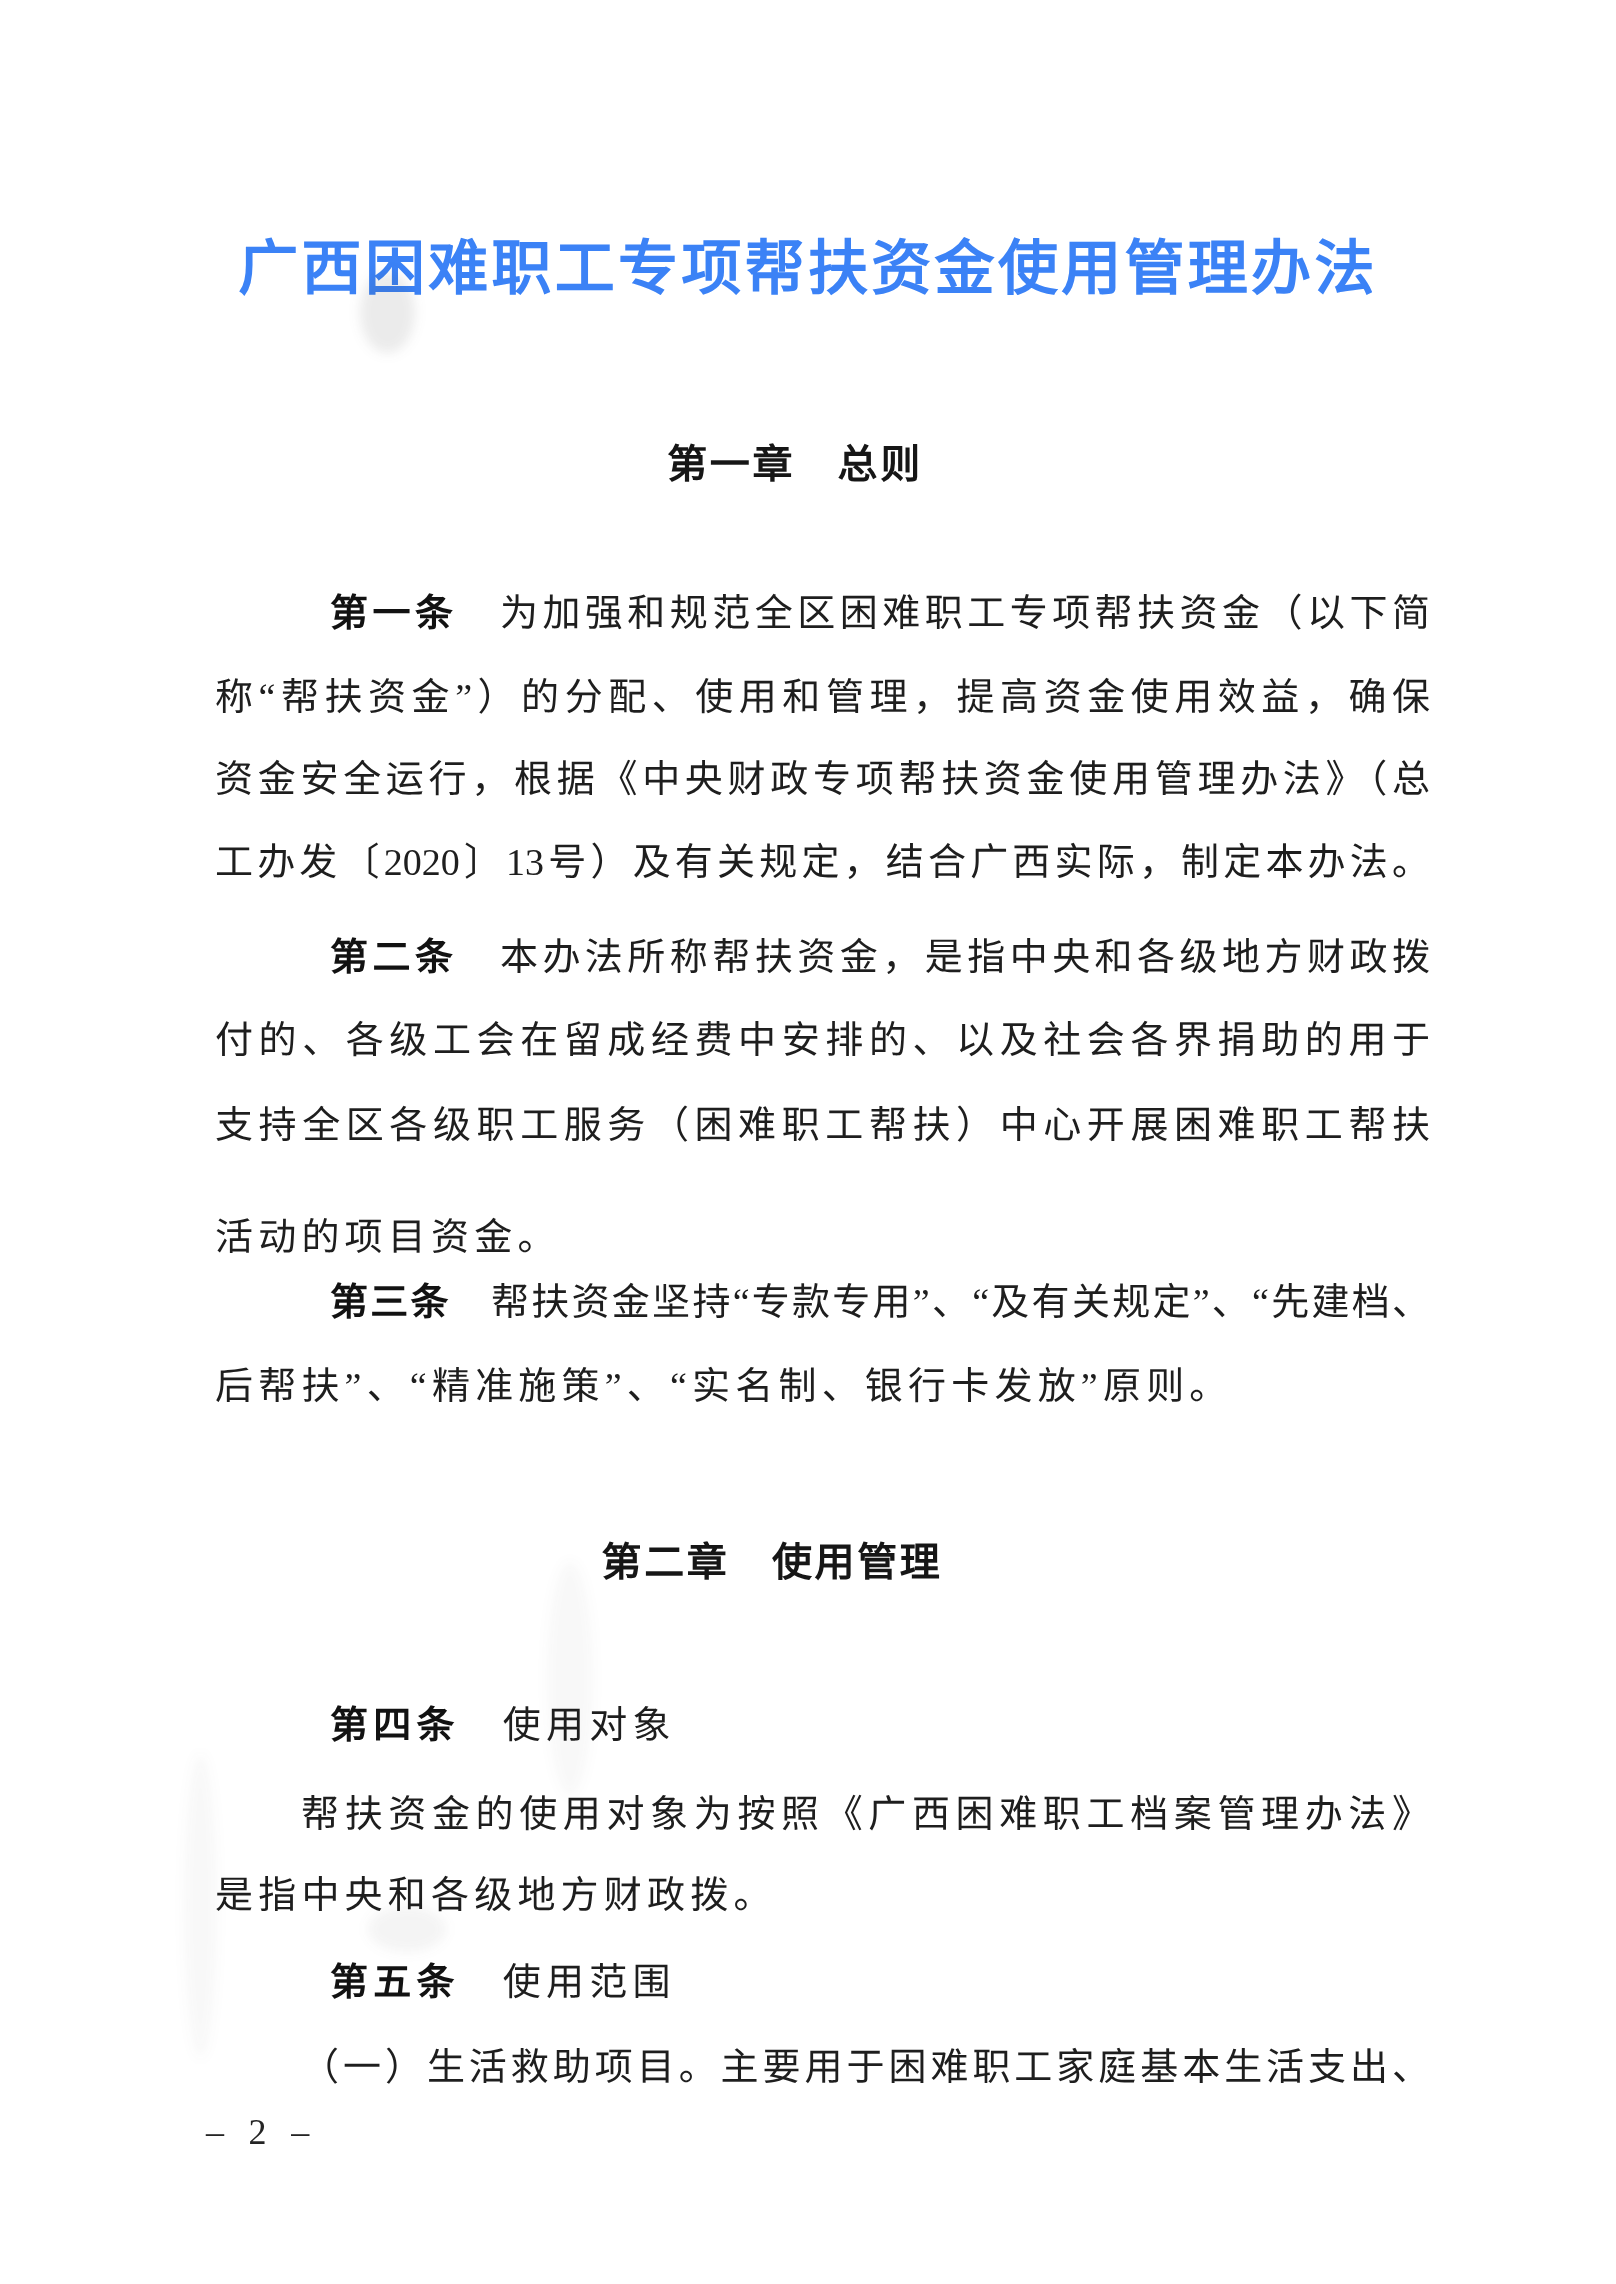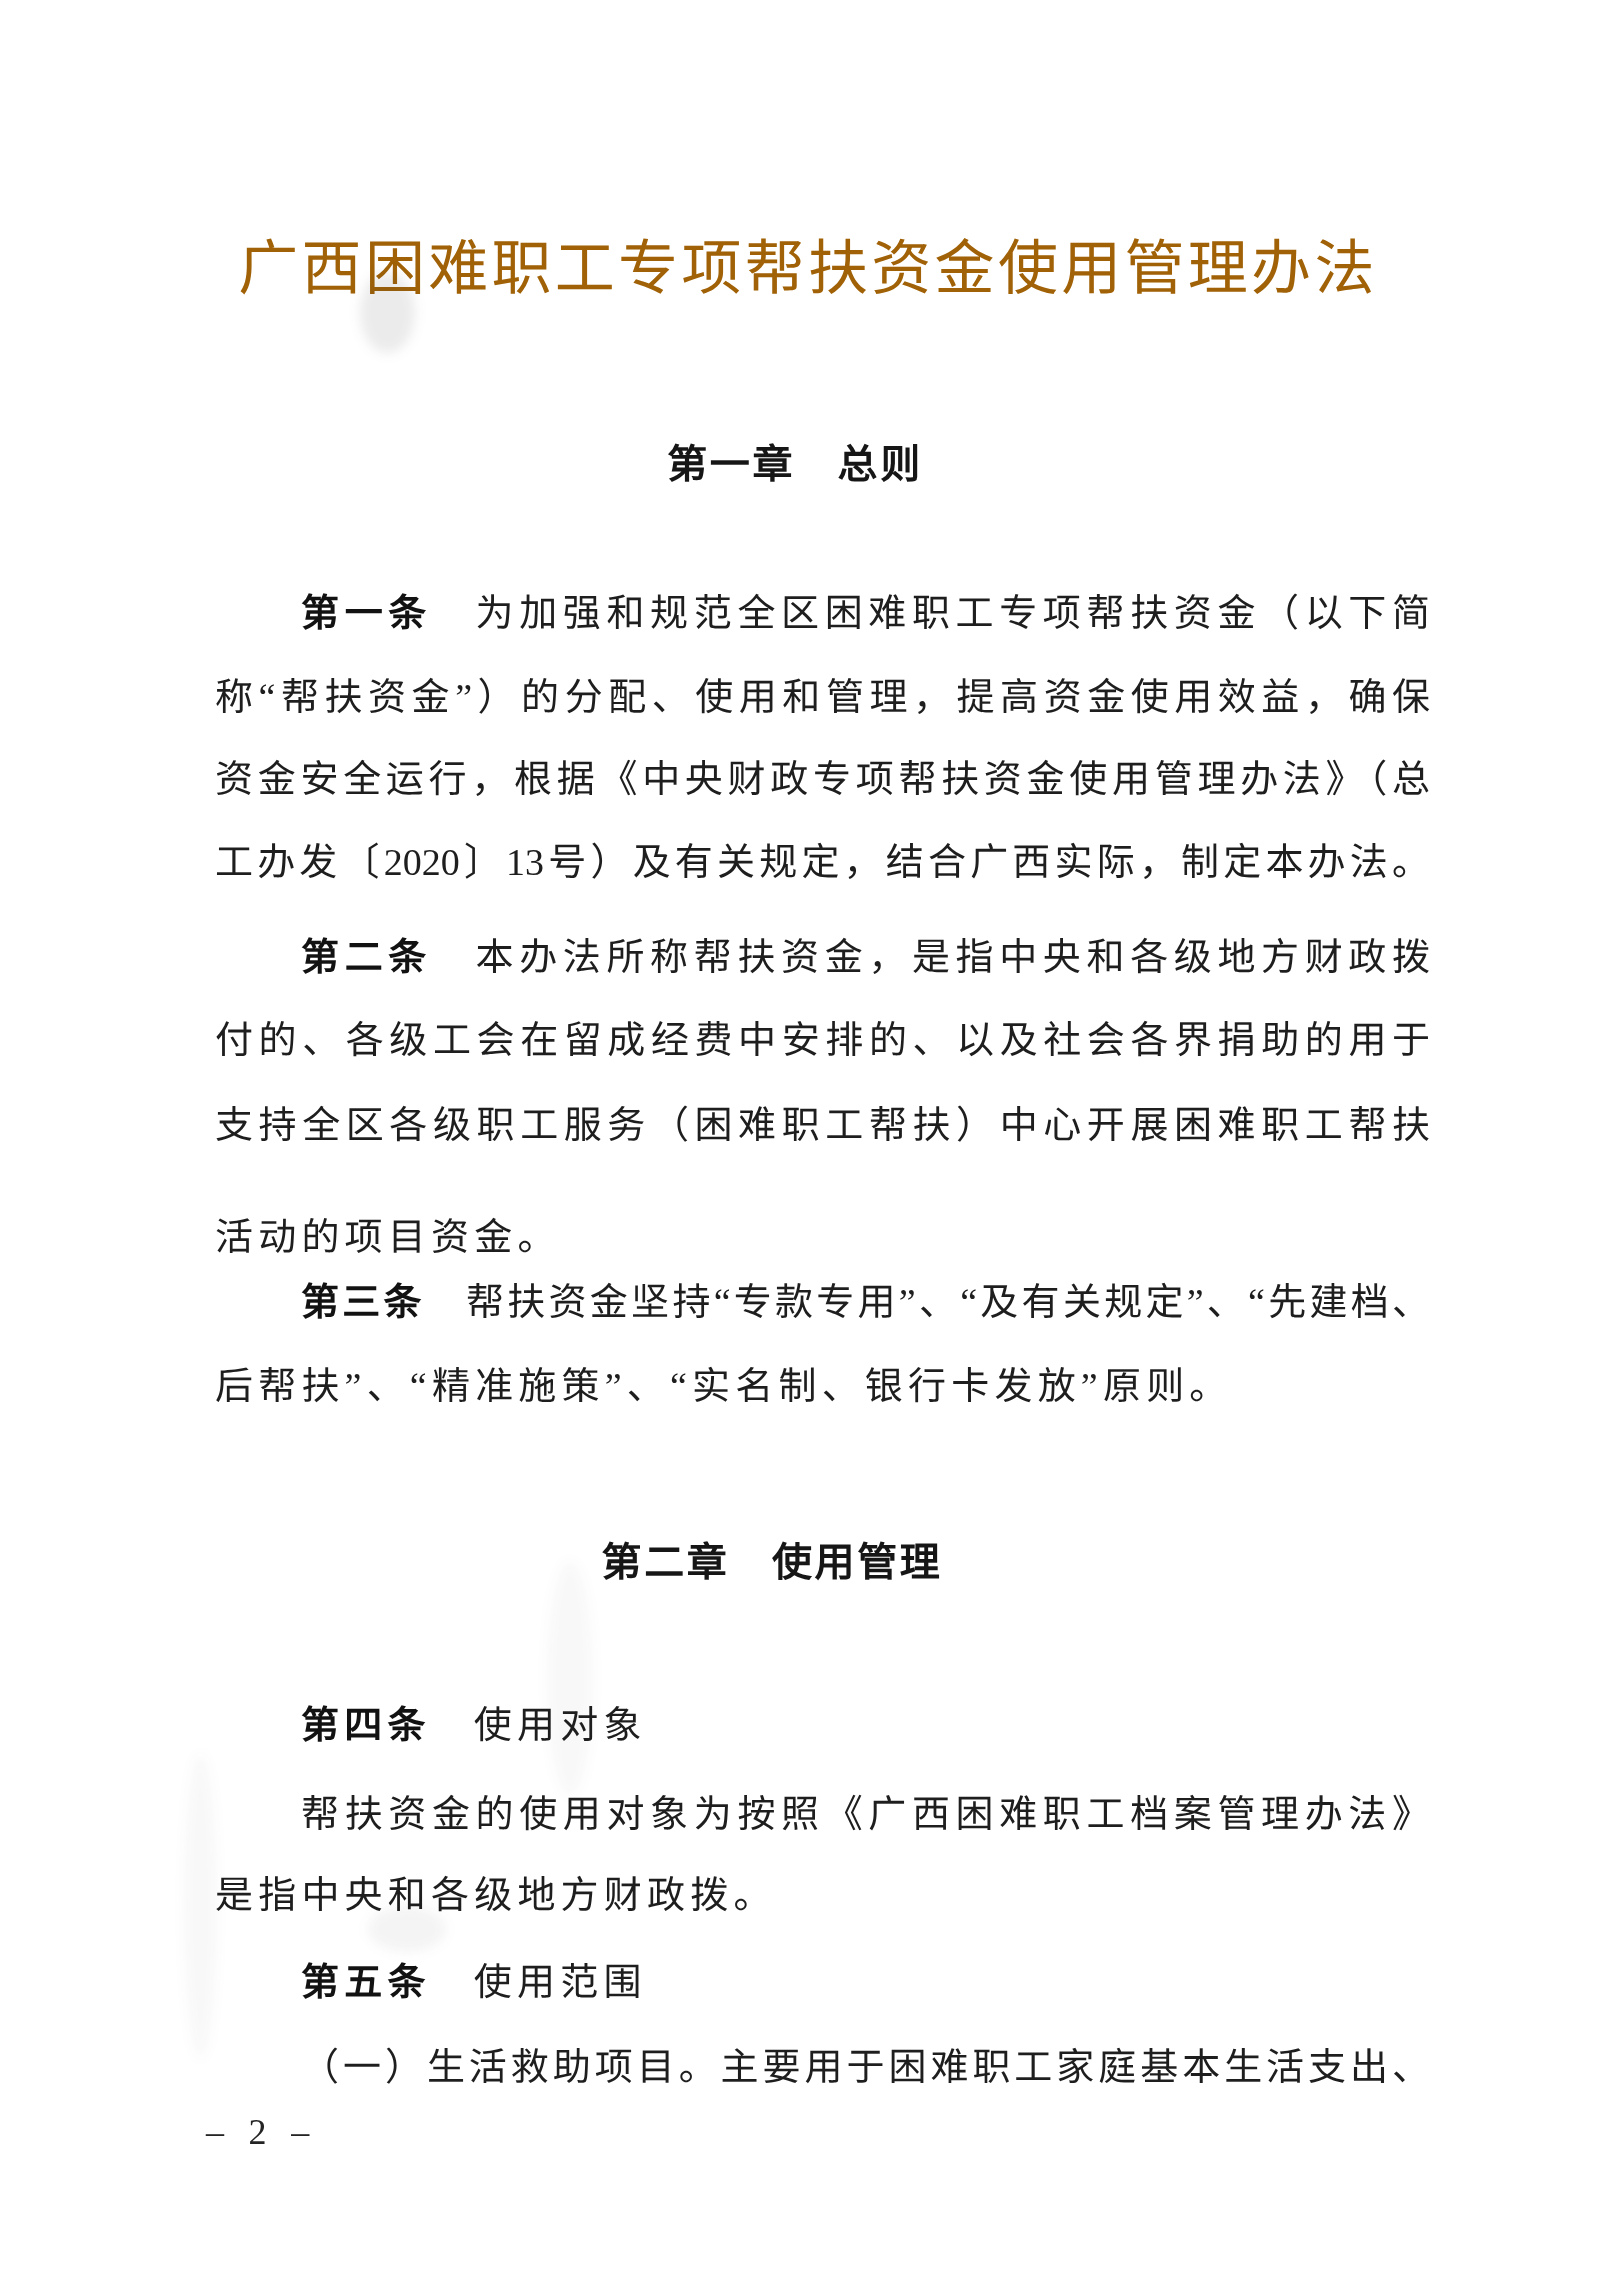--- a/index.html
+++ b/index.html
@@ -3,22 +3,22 @@
 <meta charset="utf-8">
 <style>
   html,body { margin:0; padding:0; background:#888; }
   .page {
     position:relative; width:1616px; height:2284px;
     background:#ffffff; overflow:hidden;
     font-family:"Liberation Serif", serif; color:#1e1e1e;
   }
   .title {
     position:absolute; top:219px; left:0; width:100%;
-    text-align:center; font-size:60px; font-weight:normal;
-    letter-spacing:3.3px; color:#a16207;
+    text-align:center; font-size:60px; font-weight:bold;
+    letter-spacing:3.3px; color:#3b82f6;
     font-family:"Liberation Serif", serif; white-space:nowrap;
   }
   .chapter {
     position:absolute; left:0; width:100%; text-align:center;
     font-size:40px; font-weight:bold; letter-spacing:2.6px; color:#161616;
     font-family:"Liberation Sans", sans-serif; white-space:nowrap;
   }
   .chapter.c1 { top:432px;  transform:translateX(-13px); }
   .chapter.c2 { top:1530px; transform:translateX(-36px); }
   .line {
@@ -26,21 +26,21 @@
     font-size:38px; line-height:46px; letter-spacing:5.2px;
     white-space:nowrap; color:#1e1e1e;
   }
   
   .line.j {
     white-space:normal; letter-spacing:0;
     text-align:justify; text-align-last:justify; text-justify:inter-character;
   }
   .line.ind { padding-left:86px; box-sizing:border-box; }
   .term {
-    font-family:"Liberation Sans", sans-serif; font-weight:bold; color:#121212;
+    font-family:"Liberation Sans", sans-serif; font-weight:bold; color:#121212;margin-left:29px;
   }
   .pagenum {
     position:absolute; left:206px; top:2111px;
     font-size:36px; letter-spacing:7.8px; color:#242424;
     font-family:"Liberation Serif", serif;
   }
   
   .smudge { position:absolute; pointer-events:none; filter:blur(5.9px); border-radius:50%; }
   .s1 { left:360px;  top:272px;  width:55px;  height:81px; background:rgba(60,60,60,0.10); }
   .s2 { left:368px;  top:1906px; width:78px; height:46px;  background:rgba(60,60,60,0.06); }

